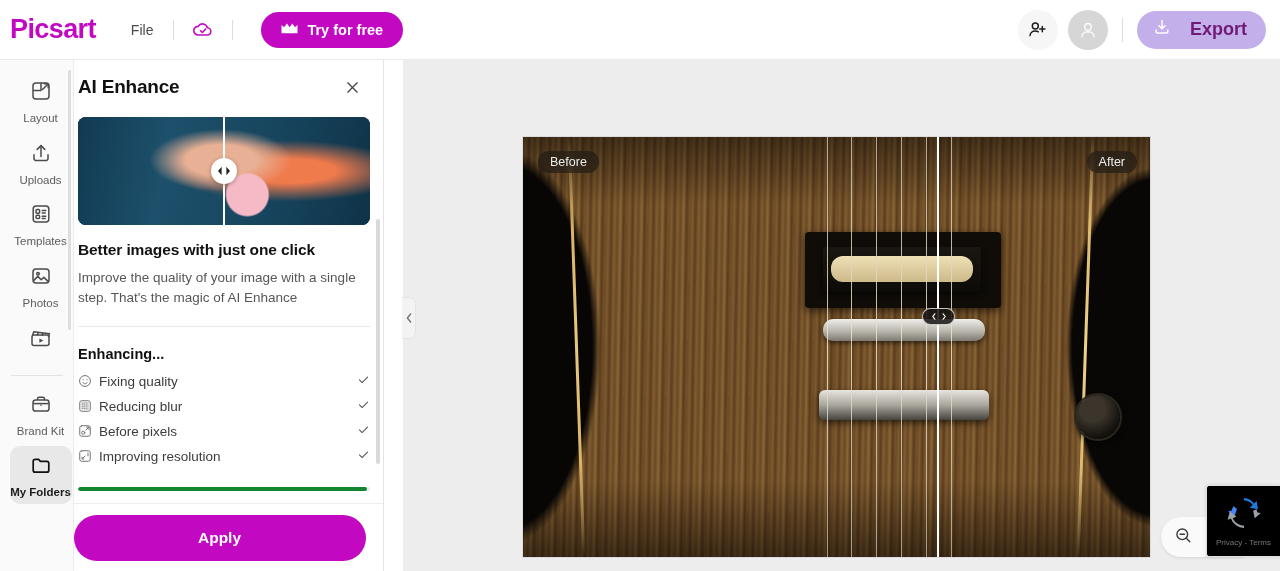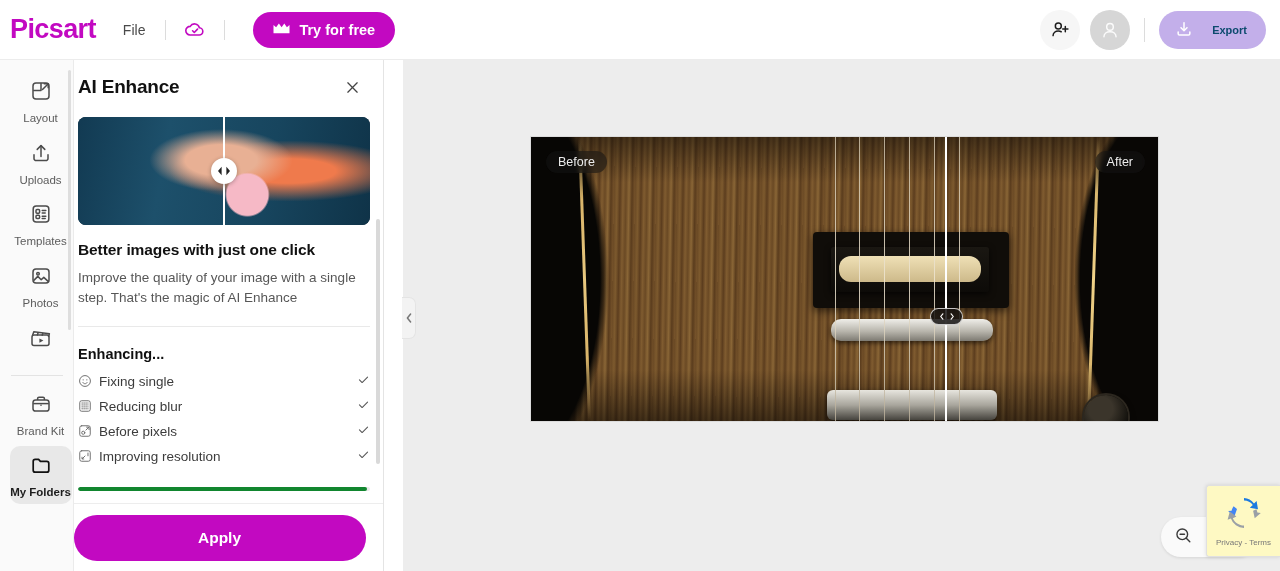--- a/index.html
+++ b/index.html
@@ -17,21 +17,21 @@
     position:absolute; top:0; left:0; width:1280px; height:60px;
     background:#fff; display:flex; align-items:center;
     border-bottom:1px solid #ececec; z-index:30;
   }
   .logo-wrap { margin-left:10px; display:flex; align-items:center; }
   .logo-text {
     font-size:27px; font-weight:700; color:#C209C1;
     letter-spacing:-0.6px; line-height:1;
   }
   .hdr-file {
-    margin-left:21px; font-size:14px; color:#4a4a4a; padding:6px 6px;
+    margin-left:29px; font-size:14px; color:#4a4a4a; padding:6px 6px;
     border-radius:6px; cursor:default;
   }
   .hdr-div { width:1px; height:20px; background:#dcdcdc; margin:0 14px; }
   .cloud-btn {
     width:30px; height:30px; display:flex; align-items:center; justify-content:center;
     border-radius:50%;
   }
   .try-btn {
     margin-left:14px; height:36px; padding:0 20px; border:none; border-radius:999px;
     background:#C209C1; color:#fff; font-size:14.5px; font-weight:700;
@@ -45,21 +45,21 @@
     width:40px; height:40px; border-radius:50%; display:flex;
     align-items:center; justify-content:center; background:#f6f6f6; cursor:pointer;
   }
   .avatar {
     width:40px; height:40px; border-radius:50%; background:#d6d6d6;
     display:flex; align-items:center; justify-content:center; margin-left:10px; cursor:pointer;
   }
   .hdr-div2 { width:1px; height:24px; background:#dcdcdc; margin:0 14px; }
   .export-btn {
     height:38px; padding:0 19px 0 15px; border:none; border-radius:999px;
-    background:#C3AFEA; color:#0c4a6e; font-size:11px; font-weight:700;
+    background:#C3AFEA; color:#701a75; font-size:18px; font-weight:700;
     display:flex; align-items:center; gap:18px; cursor:pointer;
     font-family:"Liberation Sans", sans-serif;
   }
 
   
   .rail {
     position:absolute; top:60px; left:0; width:74px; height:511px;
     background:#fafafa; border-right:1px solid #ebebeb;
     display:flex; flex-direction:column; align-items:center;
     padding-top:12px; z-index:20;
@@ -172,21 +172,21 @@
     border-radius:0 7px 7px 0; display:flex; align-items:center;
     justify-content:center; cursor:pointer; z-index:16;
   }
 
   
   .canvas {
     position:absolute; top:60px; left:403px; width:877px; height:511px;
     background:#ededed; overflow:hidden;
   }
   .photo {
-    position:absolute; left:128px; top:77px; width:627px; height:284px;
+    position:absolute; left:120px; top:77px; width:627px; height:420px;
     box-shadow:0 0 0 1px rgba(0,0,0,.07);
     overflow:hidden; background:#0a0805;
   }
   .guitar {
     position:absolute; inset:0;
     background:
       
       radial-gradient(ellipse 150px 300px at 101% 50%, #090705 0 56%, rgba(9,7,5,0) 60%),
       
       radial-gradient(ellipse 160px 330px at -3% 50%, #070604 0 55%, rgba(7,6,4,0) 60%),
@@ -264,21 +264,21 @@
   
   .zoom-bar {
     position:absolute; right:22px; bottom:14px; height:40px; padding:0 16px 0 12px;
     background:#fafafa; border-radius:999px; display:flex; align-items:center; gap:12px;
     box-shadow:0 1px 3px rgba(0,0,0,.1); z-index:25;
   }
   .zoom-val { font-size:14px; font-weight:700; color:#333; }
 
   .recaptcha {
     position:absolute; right:0; bottom:14px; width:74px; height:72px;
-    background:#fef9c3; border:1px solid #e0e0e0; border-right:none;
+    background:#000000; border:1px solid #e0e0e0; border-right:none;
     border-radius:3px 0 0 3px; box-shadow:0 0 4px rgba(0,0,0,.12);
     display:flex; flex-direction:column; align-items:center; justify-content:center;
     gap:3px; z-index:28; overflow:hidden;
   }
   .recaptcha-txt { font-size:8px; color:#777; white-space:nowrap; }
 </style>
 </head>
 <body>
 
 <div class="app">
@@ -468,21 +468,21 @@
 
         <div class="enh-row">
           <span class="enh-ico">
             <svg width="14" height="14" viewBox="0 0 16 16" fill="none" stroke="#6d6d6d" stroke-width="1.1">
               <circle cx="8" cy="8" r="6.2"></circle>
                 <circle cx="5.9" cy="6.6" r=".7" fill="#6d6d6d" stroke="none"></circle>
               <circle cx="10.1" cy="6.6" r=".7" fill="#6d6d6d" stroke="none"></circle>
               <path d="M5.6 9.8c.7.9 1.5 1.3 2.4 1.3s1.7-.4 2.4-1.3" stroke-linecap="round"></path>
             </svg>
           </span>
-          <span class="enh-label">Fixing single</span>
+          <span class="enh-label">Fixing quality</span>
           <span class="enh-check">
             <svg width="13" height="13" viewBox="0 0 16 16" fill="none" stroke="#555" stroke-width="1.3" stroke-linecap="round" stroke-linejoin="round">
               <path d="M3 8.4l3.3 3.3L13 5"></path>
             </svg>
           </span>
         </div>
 
         <div class="enh-row">
           <span class="enh-ico">
             <svg width="14" height="14" viewBox="0 0 16 16" fill="none" stroke="#6d6d6d" stroke-width="1.1">

